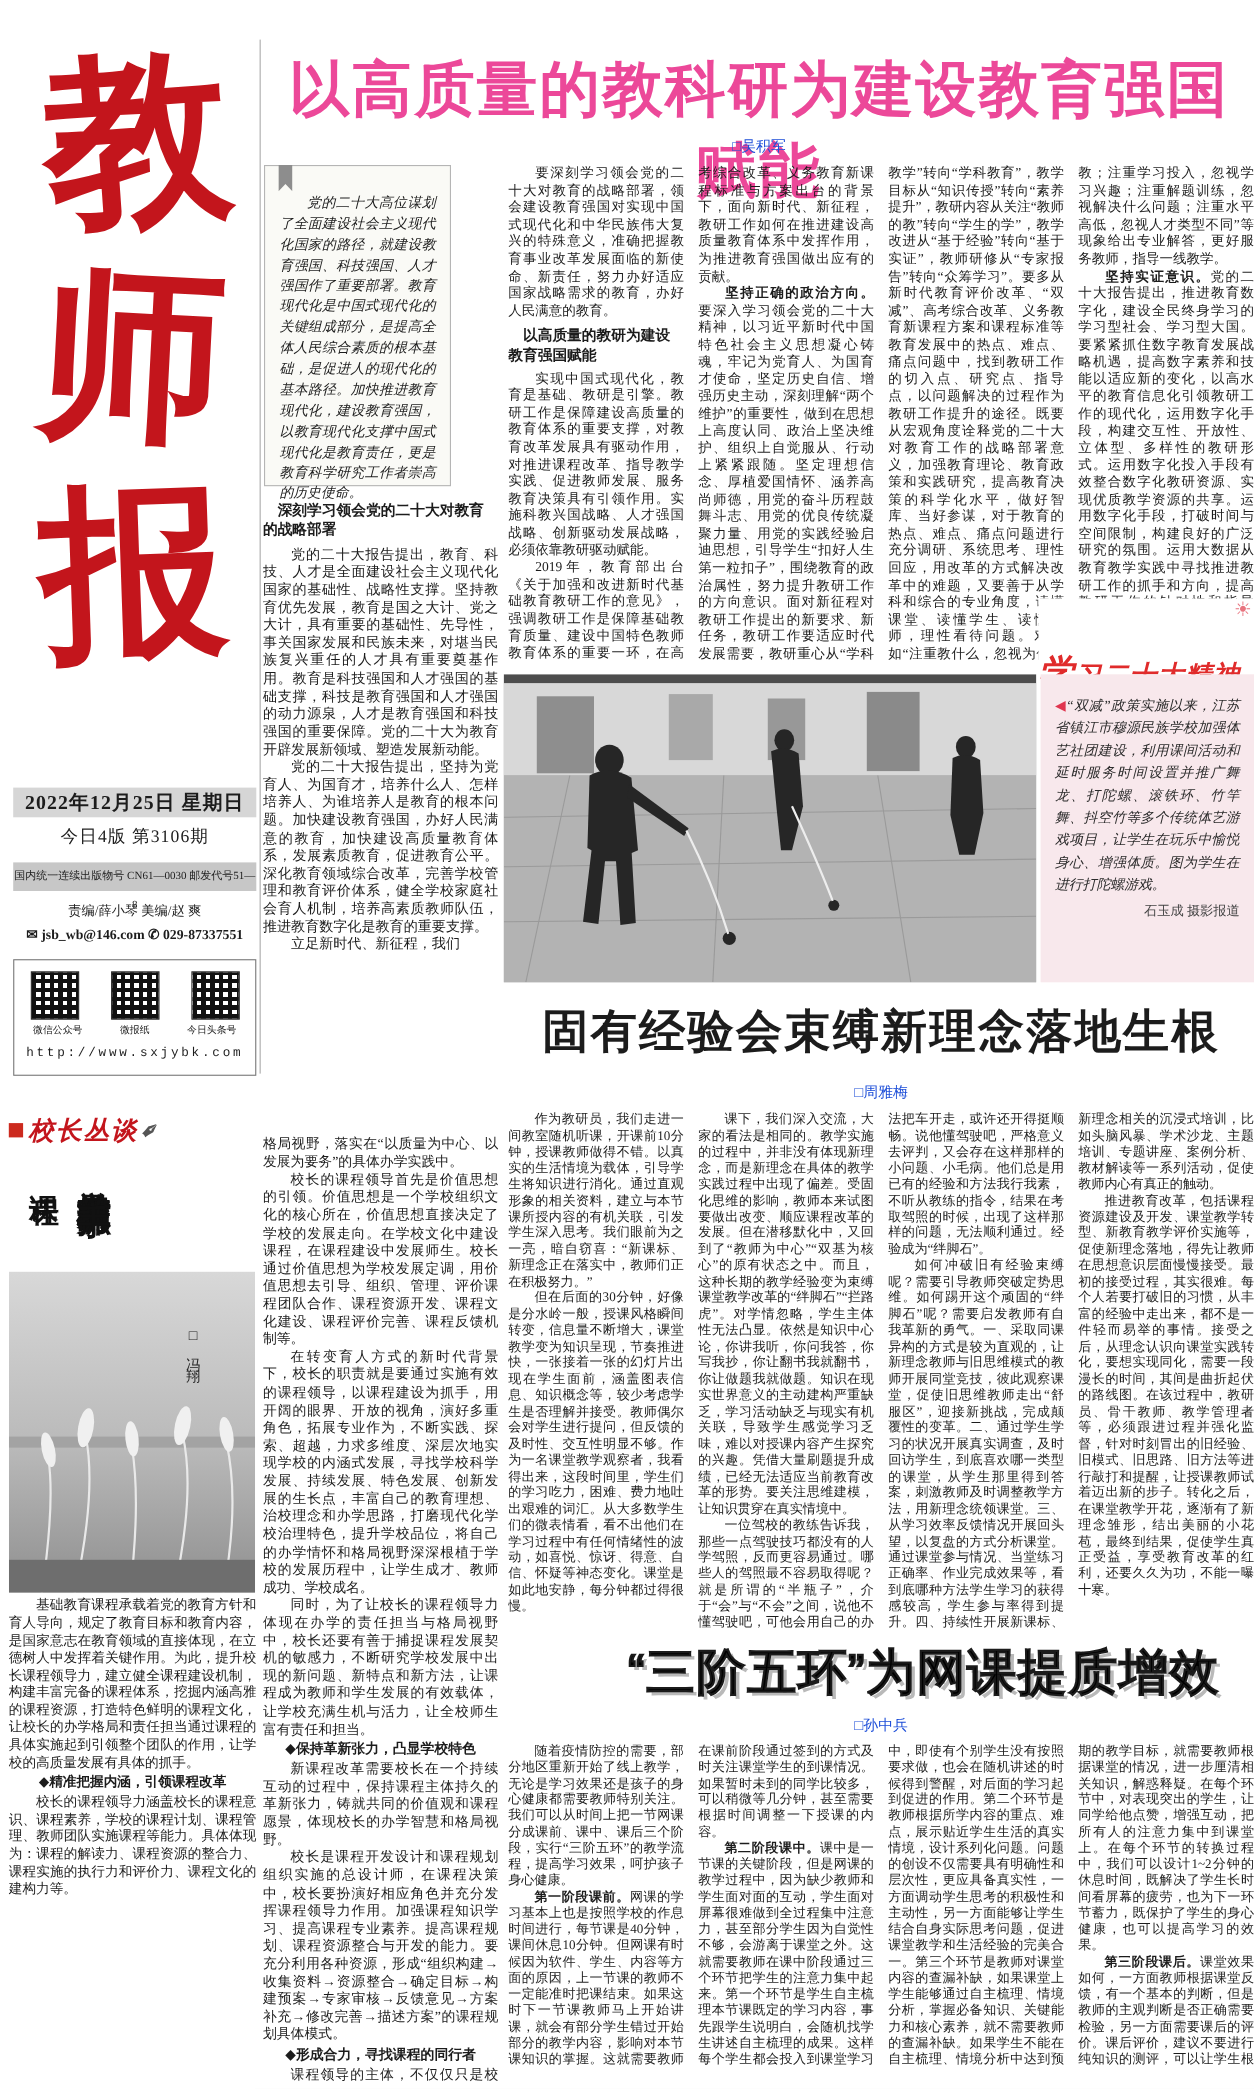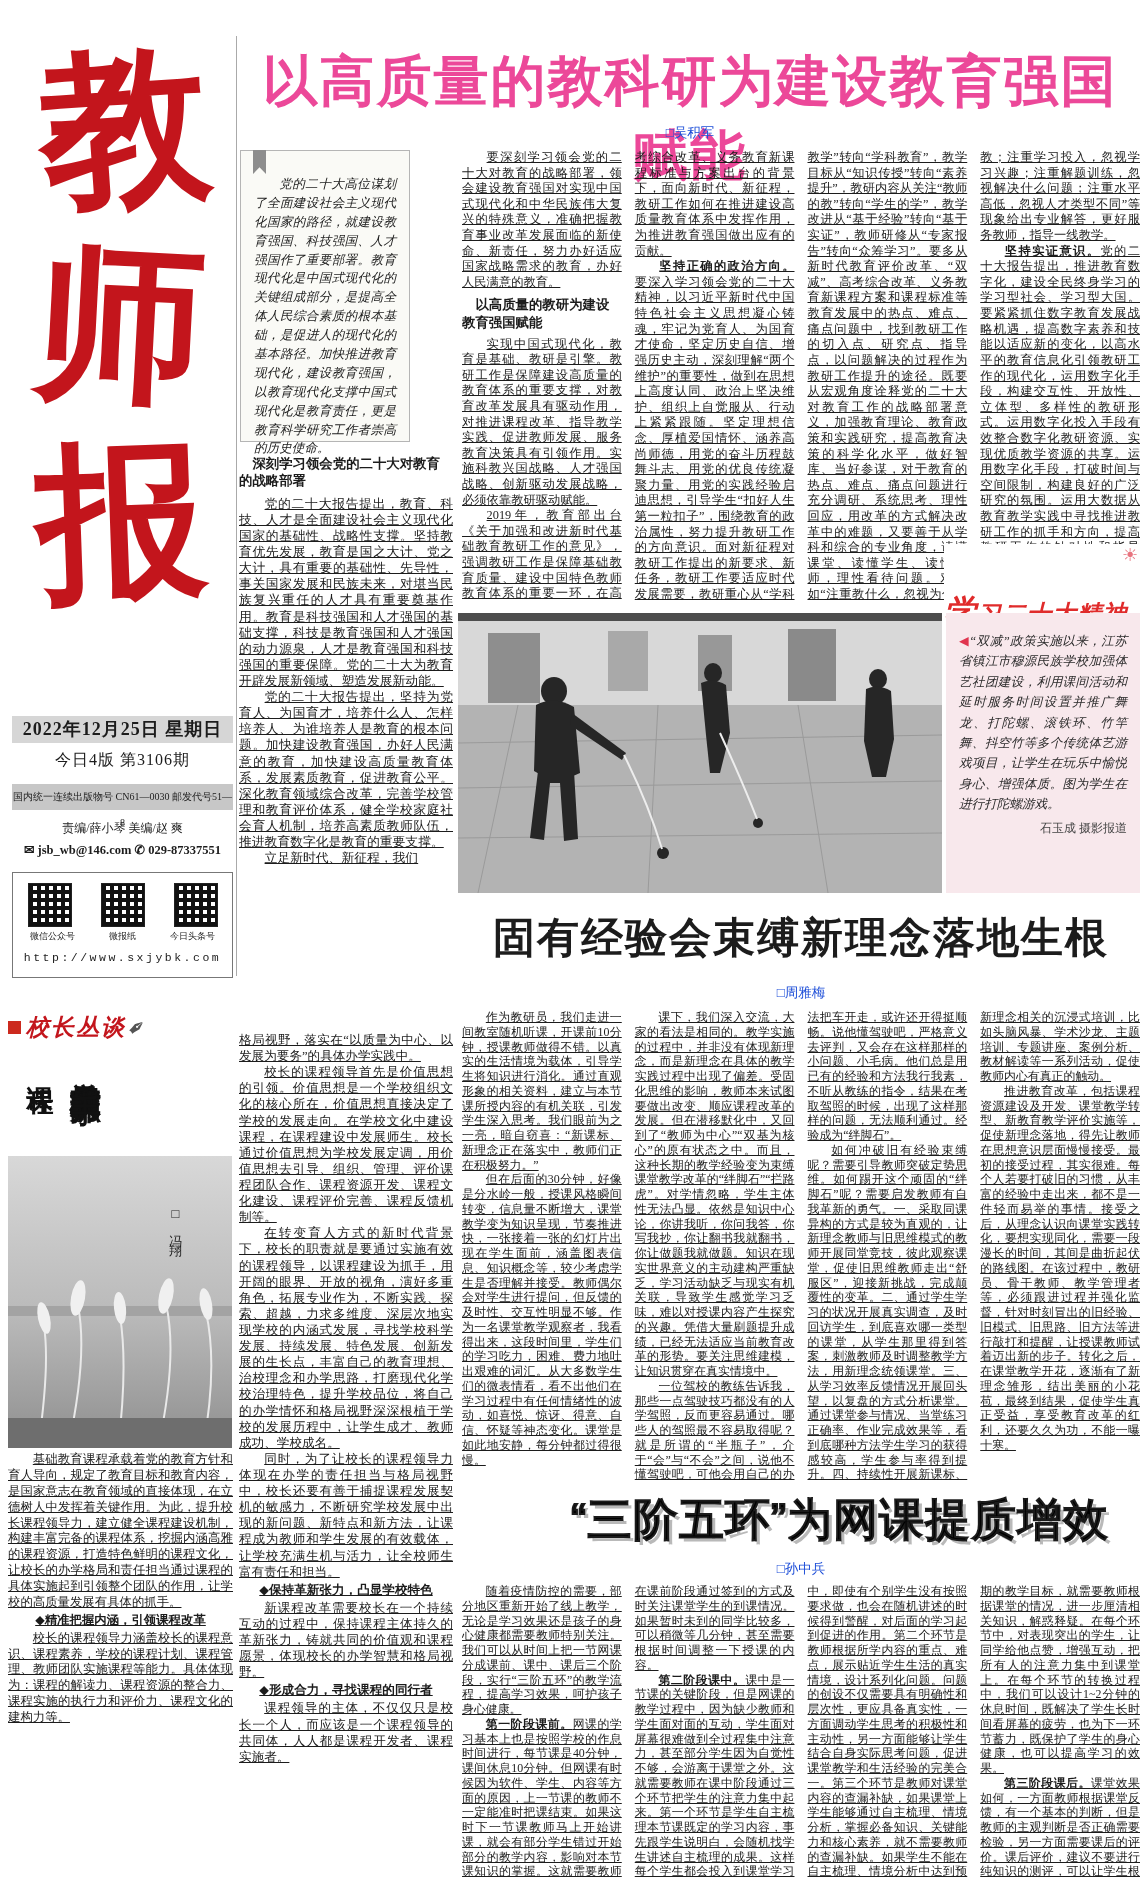--- a/index.html
+++ b/index.html
@@ -35,21 +35,21 @@
   .byline{font-size:13.5px;color:#1d4ed8;text-align:center;}
   .a1-byline{left:240px;top:124px;width:900px;}
   .quote-box{left:240px;top:150px;width:170px;height:292px;border:1px solid #b5b5b5;background:#fafaf6;
              box-sizing:border-box;padding:24px 13px 8px 13px;}
   .ribbon{position:absolute;left:12px;top:-1px;width:13px;height:24px;background:#8d8d8d;
           clip-path:polygon(0 0,100% 0,100% 100%,50% 72%,0 100%);}
   .quote-text{font-size:12.6px;line-height:1.5;font-style:italic;text-align:justify;text-indent:2em;}
   .col1{left:239px;top:450px;width:214px;height:540px;overflow:hidden;font-size:12.8px;line-height:1.26;}
   .sub{font-weight:bold;text-align:left;text-indent:1em;font-size:13.4px;margin:6px 0 6px 0;
        font-family:"Liberation Sans","DejaVu Sans",sans-serif;}
-  .para{margin:0;text-indent:2em;text-align:justify;text-decoration:underline;}
+  .para{margin:0;text-indent:2em;text-align:justify;}
   .lead{font-family:"Liberation Sans","DejaVu Sans",sans-serif;}
   .regionB{left:462px;top:150px;width:678px;height:458px;overflow:hidden;
            column-count:4;column-gap:13px;font-size:12.3px;line-height:1.27;}
   .dia{font-weight:bold;text-align:center;text-indent:0;margin:2px 0;
        font-family:"Liberation Sans","DejaVu Sans",sans-serif;}
   
   .stamp{left:944px;top:544px;width:196px;height:64px;background:#fff;color:#e02b2b;}
   .stamp-l1{font-size:24px;font-weight:bold;font-style:italic;letter-spacing:1px;white-space:nowrap;margin-top:46px;}
   .stamp-l1 b{font-size:32px;}
   .stamp-rays{position:absolute;right:2px;top:0px;font-size:18px;color:#e8747f;}
@@ -260,17 +260,18 @@
       <p class="para dia">◆精准把握内涵，引领课程改革</p>
       <p class="para">校长的课程领导力涵盖校长的课程意识、课程素养，学校的课程计划、课程管理、教师团队实施课程等能力。具体体现为：课程的解读力、课程资源的整合力、课程实施的执行力和评价力、课程文化的建构力等。</p>
     </div>
   <div class="abs p-col">
       <p class="para" style="text-indent: 0px;">格局视野，落实在“以质量为中心、以发展为要务”的具体办学实践中。</p>
       <p class="para">校长的课程领导首先是价值思想的引领。价值思想是一个学校组织文化的核心所在，价值思想直接决定了学校的发展走向。在学校文化中建设课程，在课程建设中发展师生。校长通过价值思想为学校发展定调，用价值思想去引导、组织、管理、评价课程团队合作、课程资源开发、课程文化建设、课程评价完善、课程反馈机制等。</p>
       <p class="para">在转变育人方式的新时代背景下，校长的职责就是要通过实施有效的课程领导，以课程建设为抓手，用开阔的眼界、开放的视角，演好多重角色，拓展专业作为，不断实践、探索、超越，力求多维度、深层次地实现学校的内涵式发展，寻找学校科学发展、持续发展、特色发展、创新发展的生长点，丰富自己的教育理想、治校理念和办学思路，打磨现代化学校治理特色，提升学校品位，将自己的办学情怀和格局视野深深根植于学校的发展历程中，让学生成才、教师成功、学校成名。</p>
       <p class="para">同时，为了让校长的课程领导力体现在办学的责任担当与格局视野中，校长还要有善于捕捉课程发展契机的敏感力，不断研究学校发展中出现的新问题、新特点和新方法，让课程成为教师和学生发展的有效载体，让学校充满生机与活力，让全校师生富有责任和担当。</p>
       <p class="para dia">◆保持革新张力，凸显学校特色</p>
       <p class="para">新课程改革需要校长在一个持续互动的过程中，保持课程主体持久的革新张力，铸就共同的价值观和课程愿景，体现校长的办学智慧和格局视野。</p>
+      <p class="para">校长是课程开发设计和课程规划组织实施的总设计师，在课程决策中，校长要扮演好相应角色并充分发挥课程领导力作用。加强课程知识学习、提高课程专业素养。提高课程规划、课程资源整合与开发的能力。要充分利用各种资源，形成“组织构建→收集资料→资源整合→确定目标→构建预案→专家审核→反馈意见→方案补充→修改完善→描述方案”的课程规划具体模式。</p>
       <p class="para dia">◆形成合力，寻找课程的同行者</p>
       <p class="para">课程领导的主体，不仅仅只是校长一个人，而应该是一个课程领导的共同体，人人都是课程开发者、课程实施者。</p>
     </div>
 
 </div>
 
 </body></html>

